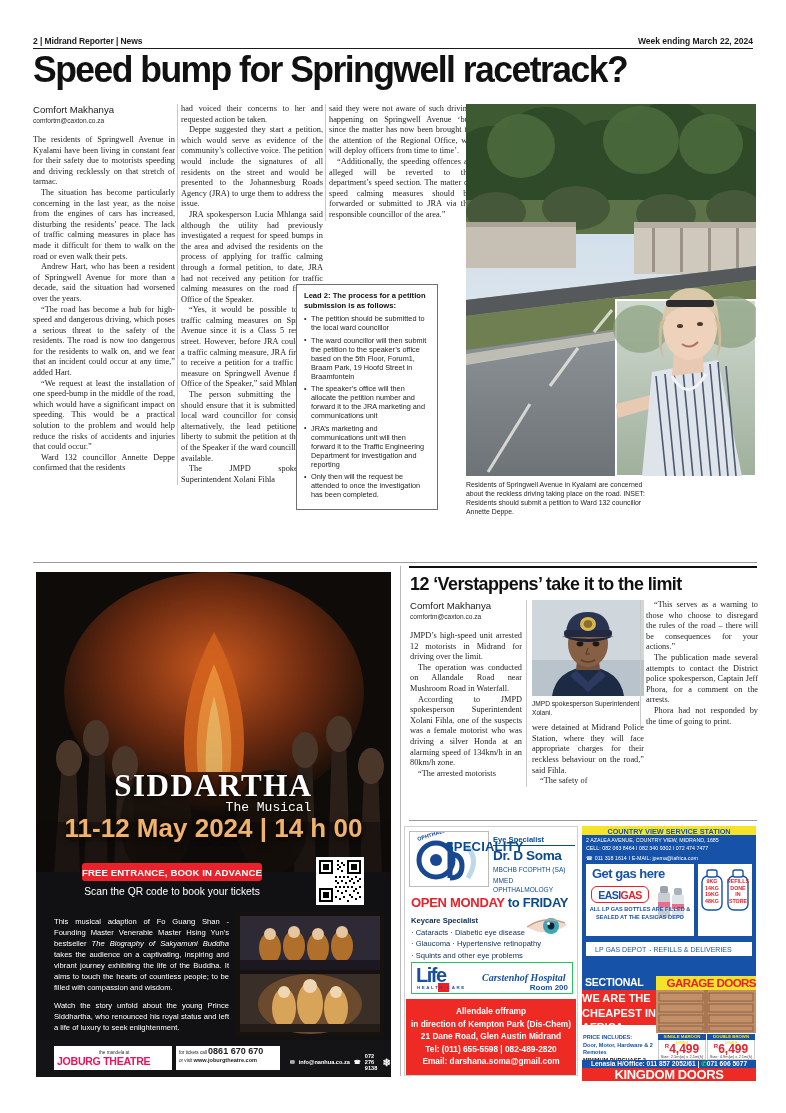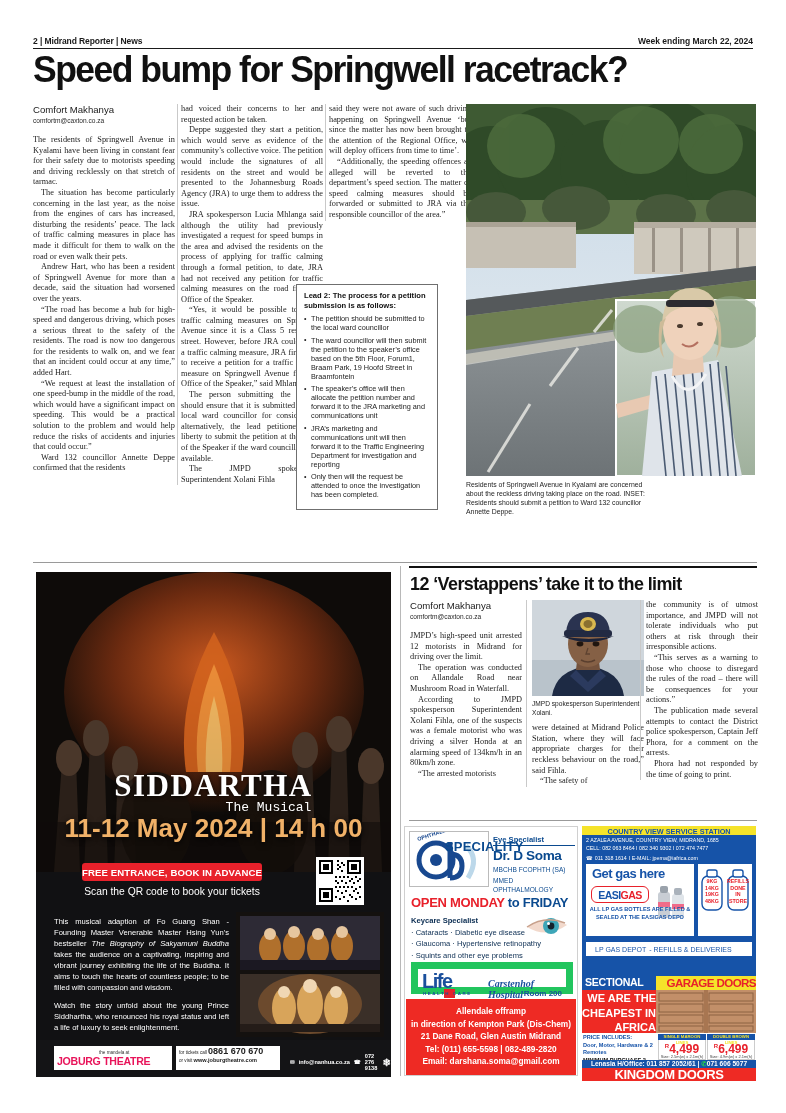--- a/index.html
+++ b/index.html
@@ -192,21 +192,21 @@
   .eye-title .t3 { font-family:"Liberation Sans", sans-serif; font-size:6.6px; color:#0b4a8f; line-height:9px; margin-top:2px; }
   .eye-open {
     position:absolute; left:6px; top:68px; width:162px;
     font-family:"Liberation Sans", sans-serif; font-size:13px; font-weight:700; color:#e8212b;
     letter-spacing:-0.3px;
   }
   .eye-open span { color:#0b4a8f; }
   .eye-list { position:absolute; left:6px; top:88px; width:134px; font-family:"Liberation Sans", sans-serif; font-size:7.6px; line-height:11.5px; color:#0b2d52; }
   .eye-list .hd { font-weight:700; }
   .eye-eyeimg { position:absolute; left:120px; top:86px; width:44px; height:26px; overflow:hidden; }
-  .life-logo { position:absolute; left:6px; top:135px; width:162px; height:32px; border:7px solid #22c55e; background:#fff; }
+  .life-logo { position:absolute; left:6px; top:135px; width:162px; height:32px; border:1px solid #22c55e; background:#fff; }
   .life-text { position:absolute; left:4px; top:2px; font-family:"Liberation Sans", sans-serif; font-weight:700; font-size:20px; color:#1a4f9c; letter-spacing:-1.5px; line-height:20px; }
   .life-hc { position:absolute; left:5px; top:22px; font-family:"Liberation Sans", sans-serif; font-size:4.4px; color:#1a4f9c; letter-spacing:1.6px; font-weight:700;}
   .life-redbar { position:absolute; left:26px; top:20px; width:11px; height:9px; background:#e8212b; }
   .life-hosp { position:absolute; left:70px; top:9px; font-family:"Liberation Serif", serif; font-style:italic; font-weight:700; font-size:10px; color:#1a4f9c; }
   .life-room { position:absolute; right:4px; top:20px; font-family:"Liberation Sans", sans-serif; font-weight:700; font-size:8px; color:#1a4f9c; }
   .eye-redbox {
     position:absolute; left:1px; top:172px; width:170px; height:76px; background:#ee2a24;
     color:#fff; text-align:center; font-family:"Liberation Sans", sans-serif;
     font-weight:700; font-size:8.3px; line-height:12.6px; padding-top:6px;
   }
@@ -247,22 +247,22 @@
     font-family:"Liberation Sans", sans-serif; font-weight:700; font-size:8px; color:#1653a8;
   }
   .gas-depot span { font-weight:400; font-size:7px; margin-left:3px; }
 
   
   .ad-door { position:absolute; left:582px; top:976px; width:174px; height:100px; background:#fff; }
   .door-lblue { position:absolute; left:0; top:0; width:74px; height:14px; background:#1653a8; color:#fff;
     font-family:"Liberation Sans", sans-serif; font-weight:700; font-size:10.6px; padding-left:3px; letter-spacing:-0.3px;}
   .door-yellow { position:absolute; left:74px; top:0; width:100px; height:14px; background:#f5e32a; color:#e8212b;
     font-family:"Liberation Sans", sans-serif; font-weight:700; font-size:11.6px; text-align:right; letter-spacing:-0.6px;}
-  .door-red { position:absolute; left:0; top:14px; width:74px; height:43px; background:#ee2a24; color:#fff;
-    font-family:"Liberation Sans", sans-serif; font-weight:700; font-size:11px; line-height:14.6px; text-align:right; padding-top:1px;}
+  .door-red { position:absolute; left:0; top:14px; width:74px; height:35px; background:#ee2a24; color:#fff;
+    font-family:"Liberation Sans", sans-serif; font-weight:700; font-size:11px; line-height:14.6px; text-align:left; padding-top:1px;}
   .door-img { position:absolute; left:74px; top:14px; width:100px; height:43px; overflow:hidden; }
   .door-price-note { position:absolute; left:1px; top:58px; width:72px;
     font-family:"Liberation Sans", sans-serif; font-weight:700; font-size:5.6px; line-height:7.6px; color:#1653a8;}
   .door-price-note .blk { color:#111; }
   .pricebox { position:absolute; top:58px; width:48px; height:26px; }
   .pricebox.p1 { left:76px; }
   .pricebox.p2 { left:125px; }
   .pb-hd { height:6px; background:#1653a8; color:#f5e32a; font-family:"Liberation Sans", sans-serif;
     font-weight:700; font-size:4.3px; text-align:center; line-height:6px; }
   .pb-val { height:13px; background:#fff; color:#e8212b; font-family:"Liberation Sans", sans-serif;
@@ -491,21 +491,20 @@
       </div>
       <div class="mug-cap">JMPD spokesperson Superintendent Xolani.</div>
       <div class="body-text">
         <p class="first">were detained at Midrand Police Station, where they will face appropriate charges for their reckless behaviour on the road,” said Fihla.</p>
         <p>“The safety of</p>
       </div>
     </div>
 
     <div class="c3">
       <div class="body-text">
-        <p class="first">the community is of utmost importance, and JMPD will not tolerate individuals who put others at risk through their irresponsible actions.</p>
         <p>“This serves as a warning to those who choose to disregard the rules of the road – there will be consequences for your actions.”</p>
         <p>The publication made several attempts to contact the District police spokesperson, Captain Jeff Phora, for a comment on the arrests.</p>
         <p>Phora had not responded by the time of going to print.</p>
       </div>
     </div>
   </div>
   <div class="rule-a2"></div>
 
   <div class="ad-sid">
     <div class="sid-photo">

